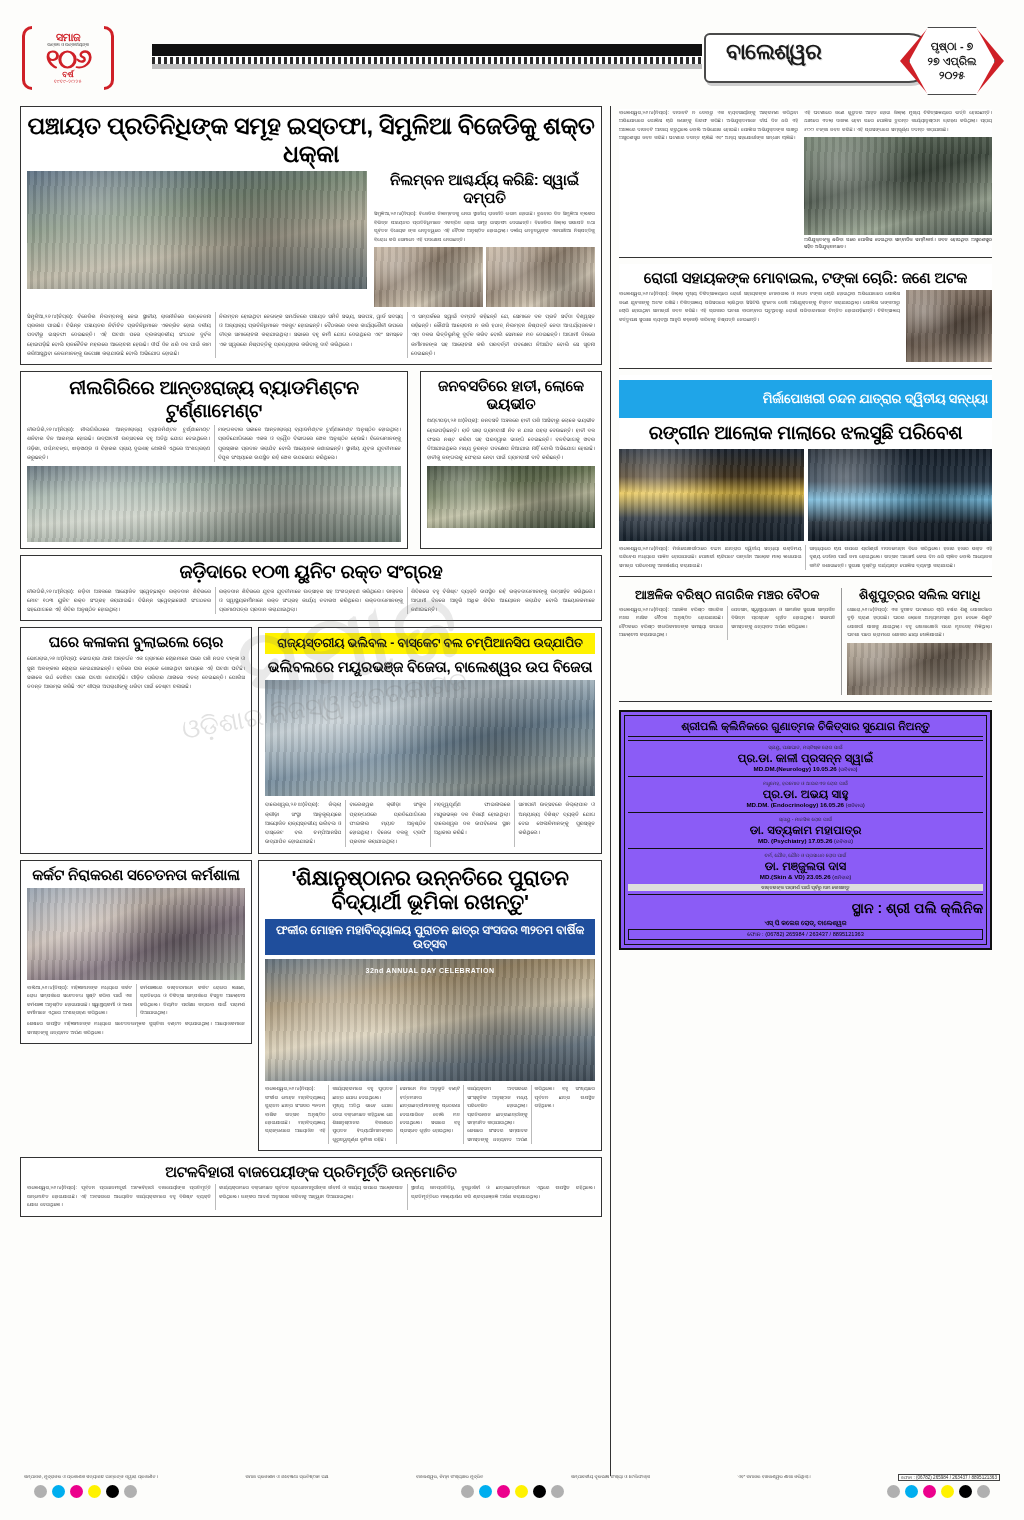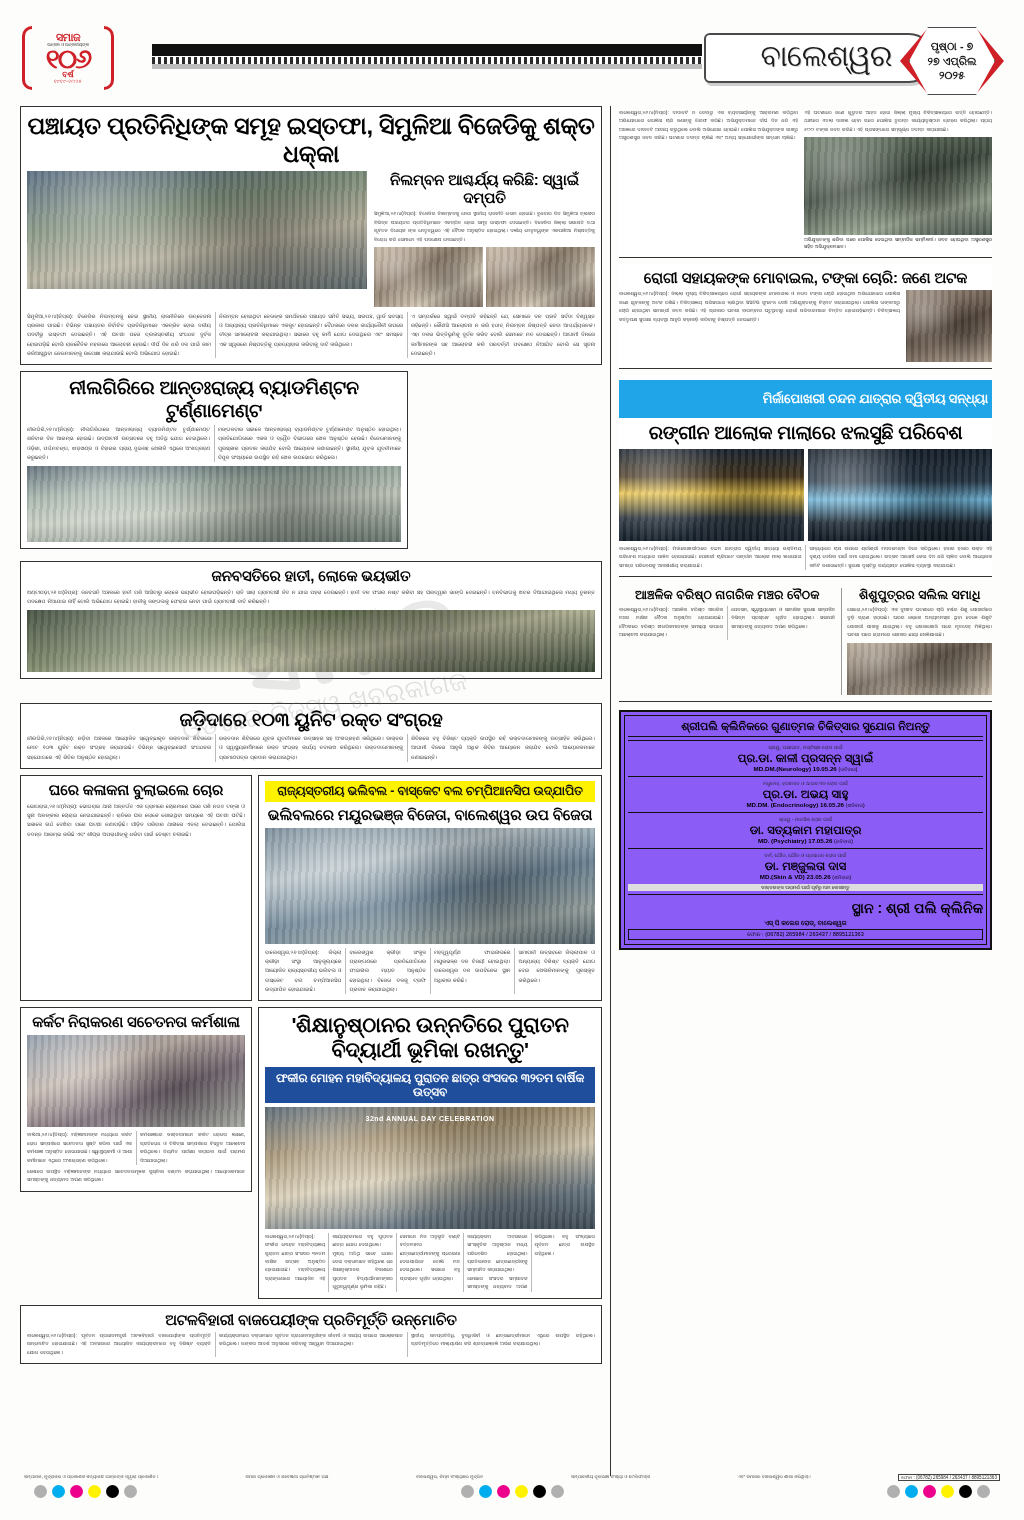--- a/index.html
+++ b/index.html
@@ -41,21 +41,21 @@
     display: flex; align-items: center; flex-shrink: 0;
   }
   .plate-ribbon {
     position: absolute; left: 0; top: 8px; width: 230px; height: 50px;
     background: #fff; border: 2px solid #4a4a4a;
     border-radius: 6px 26px 26px 6px;
     box-shadow: 2px 3px 0 #cfcfcf;
   }
   .plate-name {
     position: absolute; left: 22px; top: 14px; width: 200px;
-    font-size: 30px; font-weight: normal; color: #1a1a1a; text-align: center;
+    font-size: 22px; font-weight: bold; color: #1a1a1a; 
     letter-spacing: -1px; text-shadow: 1px 1px 0 #ddd;
   }
   .plate-hex {
     position: absolute; right: 0; top: 0; width: 104px; height: 72px;
   }
   .hex-red {
     position: absolute; inset: 4px 0 4px 0; background: #cf2027;
     clip-path: polygon(26% 0, 74% 0, 100% 50%, 74% 100%, 26% 100%, 0 50%);
   }
   .hex-white {
@@ -227,21 +227,21 @@
             </div>
           </div>
         </div>
         <div class="cols3" style="margin-top:5px;">
           <p class="body-txt">ସିମୁଳିଆ,୨୬।୪(ନିପ୍ର): ବିଜେଡିର ନିଲମ୍ବନକୁ ନେଇ ସ୍ଥାନୀୟ ରାଜନୀତିରେ ଉତ୍ତେଜନା ପ୍ରକାଶ ପାଇଛି। ବିଭିନ୍ନ ପଞ୍ଚାୟତର ନିର୍ବାଚିତ ପ୍ରତିନିଧିମାନେ ଏକତ୍ରିତ ହୋଇ ଦଳୀୟ ପଦବୀରୁ ଇସ୍ତଫା ଦେଇଛନ୍ତି। ଏହି ଘଟଣା ପରେ ବ୍ଲକସ୍ତରୀୟ ସଂଗଠନ ଦୁର୍ବଳ ହୋଇପଡ଼ିଛି ବୋଲି ରାଜନୈତିକ ମହଲରେ ଆଲୋଚନା ହେଉଛି। ଦୀର୍ଘ ଦିନ ଧରି ଦଳ ପାଇଁ କାମ କରିଆସୁଥିବା ନେତାମାନଙ୍କୁ ଉପେକ୍ଷା କରାଯାଉଛି ବୋଲି ଅଭିଯୋଗ ହୋଇଛି।</p>
           <p class="body-txt">ନିଲମ୍ବନ ହୋଇଥିବା ନେତାଙ୍କ ସମର୍ଥନରେ ପଞ୍ଚାୟତ ସମିତି ସଭ୍ୟ, ସରପଞ୍ଚ, ୱାର୍ଡ ସଦସ୍ୟ ଓ ଅନ୍ୟାନ୍ୟ ପ୍ରତିନିଧିମାନେ ଏକଜୁଟ ହୋଇଛନ୍ତି। ବୈଠକରେ ଦଳର କାର୍ଯ୍ୟଶୈଳୀ ଉପରେ ତୀବ୍ର ସମାଲୋଚନା କରାଯାଇଥିଲା। ସଭାରେ ବହୁ କର୍ମୀ ଯୋଗ ଦେଇଥିଲେ ଏବଂ ସମସ୍ତେ ଏକ ସ୍ୱରରେ ନିଷ୍ପତ୍ତିକୁ ପ୍ରତ୍ୟାହାର କରିବାକୁ ଦାବି କରିଥିଲେ।</p>
           <p class="body-txt">ଏ ସମ୍ପର୍କରେ ସ୍ୱାଇଁ ଦମ୍ପତି କହିଛନ୍ତି ଯେ, ସେମାନେ ଦଳ ପ୍ରତି ସର୍ବଦା ବିଶ୍ୱସ୍ତ ରହିଛନ୍ତି। କୌଣସି ଆଲୋଚନା ନ କରି ହଠାତ୍ ନିଲମ୍ବନ ନିଷ୍ପତ୍ତି ନେବା ଆଶ୍ଚର୍ଯ୍ୟଜନକ। ଏହା ଦଳର ଭିତ୍ତିଭୂମିକୁ ଦୁର୍ବଳ କରିବ ବୋଲି ସେମାନେ ମତ ଦେଇଛନ୍ତି। ଆଗାମୀ ଦିନରେ କର୍ମୀମାନଙ୍କ ସହ ଆଲୋଚନା କରି ପରବର୍ତ୍ତୀ ପଦକ୍ଷେପ ନିଆଯିବ ବୋଲି ସେ ସୂଚନା ଦେଇଛନ୍ତି।</p>
         </div>
       </div>
 
-      <div style="display:flex; gap:12px; margin-bottom:24px;flex-direction:column;">
+      <div style="display:flex; gap:12px; margin-bottom:6px;">
         <div class="block" style="width:388px; margin-bottom:0;">
           <h2 class="hl">ନୀଲଗିରିରେ ଆନ୍ତଃରାଜ୍ୟ ବ୍ୟାଡମିଣ୍ଟନ ଟୁର୍ଣ୍ଣାମେଣ୍ଟ</h2>
           <div class="cols2">
             <p class="body-txt">ନୀଲଗିରି,୨୬।୪(ନିପ୍ର): ନୀଲଗିରିଠାରେ ଆନ୍ତଃରାଜ୍ୟ ବ୍ୟାଡମିଣ୍ଟନ ଟୁର୍ଣ୍ଣାମେଣ୍ଟ ଶନିବାର ଦିନ ଆରମ୍ଭ ହୋଇଛି। ଉଦ୍‌ଘାଟନୀ ଉତ୍ସବରେ ବହୁ ଅତିଥି ଯୋଗ ଦେଇଥିଲେ। ଓଡ଼ିଶା, ପଶ୍ଚିମବଙ୍ଗ, ଝାଡ଼ଖଣ୍ଡ ଓ ବିହାରର ପ୍ରାୟ ଦୁଇଶହ ଖେଳାଳି ଏଥିରେ ଅଂଶଗ୍ରହଣ କରୁଛନ୍ତି।</p>
             <p class="body-txt">ମଙ୍ଗଳବାର ସକାଳେ ଆନ୍ତଃରାଜ୍ୟ ବ୍ୟାଡମିଣ୍ଟନ ଟୁର୍ଣ୍ଣାମେଣ୍ଟ ଅନୁଷ୍ଠିତ ହୋଇଥିଲା। ପ୍ରତିଯୋଗିତାରେ ଏକକ ଓ ଦ୍ୱୈତ ବିଭାଗରେ ଖେଳ ଅନୁଷ୍ଠିତ ହେଉଛି। ବିଜେତାମାନଙ୍କୁ ପୁରସ୍କାର ପ୍ରଦାନ କରାଯିବ ବୋଲି ଆୟୋଜକ ଜଣାଇଛନ୍ତି। ସ୍ଥାନୀୟ ଯୁବକ ଯୁବତୀମାନେ ବିପୁଳ ସଂଖ୍ୟାରେ ଉପସ୍ଥିତ ରହି ଖେଳ ଉପଭୋଗ କରିଥିଲେ।</p>
           </div>
           <div class="photo ph-stage" style="height:76px; margin-top:4px;"></div>
         </div>
         <div class="block" style="flex:1; margin-bottom:0;">
           <h3 class="hl">ଜନବସତିରେ ହାତୀ, ଲୋକେ ଭୟଭୀତ</h3>

